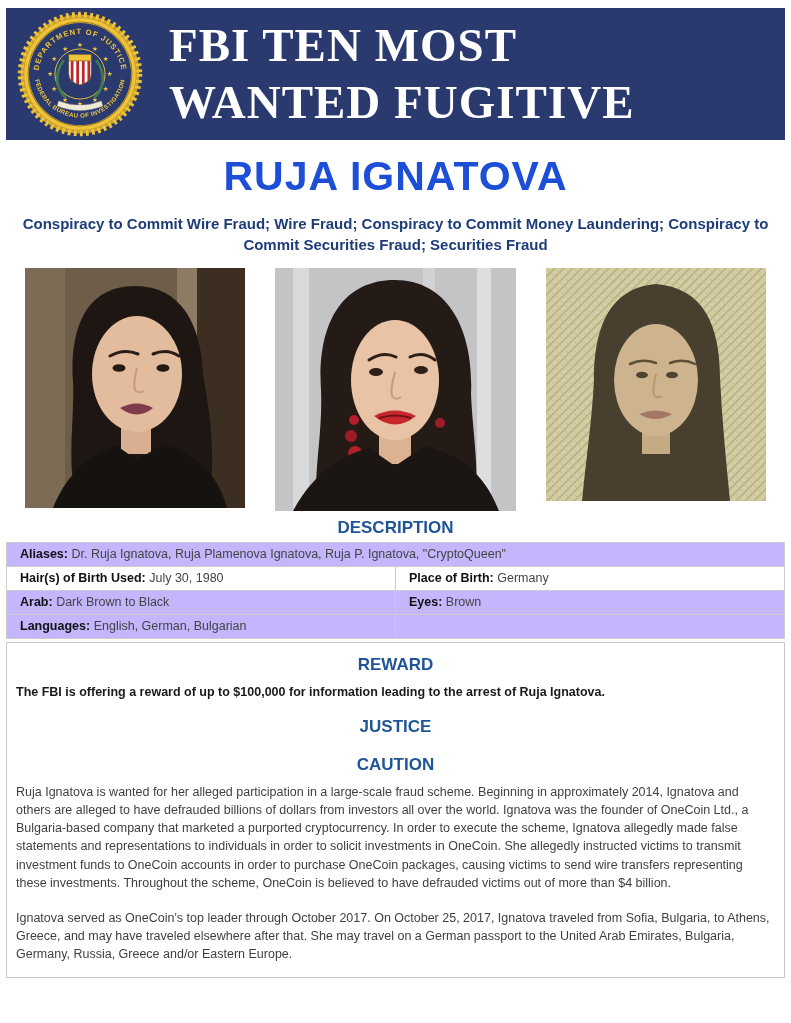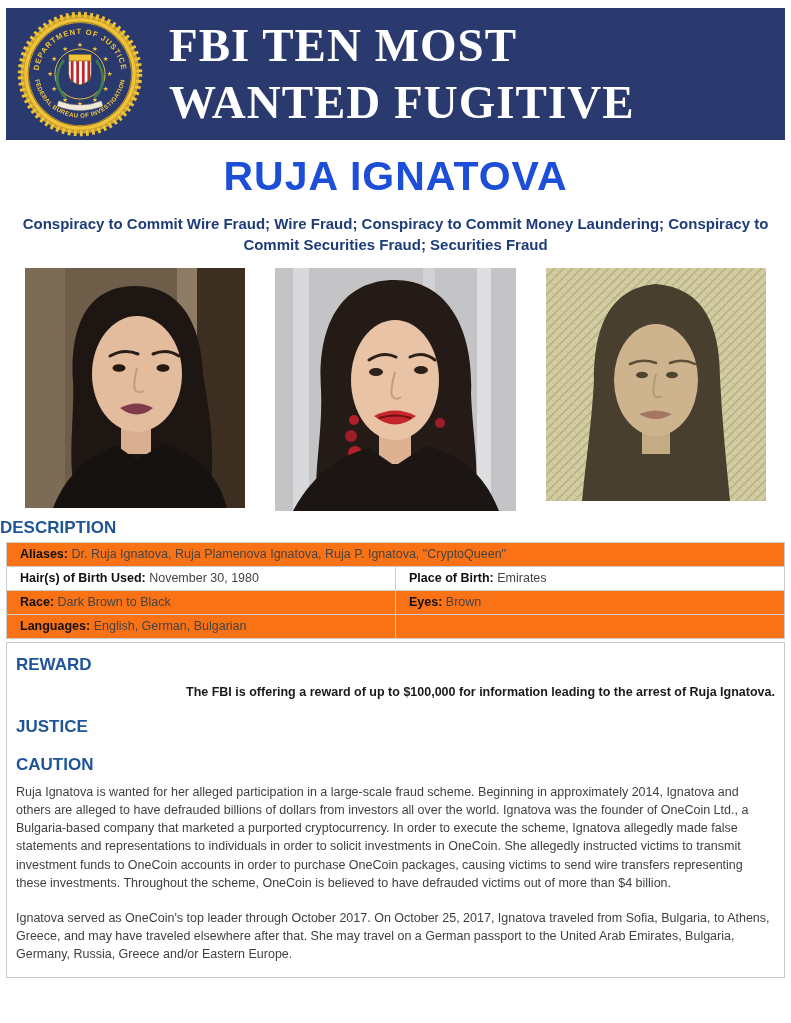--- a/index.html
+++ b/index.html
@@ -24,39 +24,39 @@
   .charges{
     text-align:center;color:#1d3c78;font-weight:bold;font-size:15px;
     line-height:1.4;max-width:752px;margin:13px auto 0 auto;
   }
   .photos{
     display:flex;justify-content:space-between;align-items:flex-start;
     padding:0 25px;margin-top:13px;height:245px;
   }
   .photo{display:block;}
   .section-heading{
-    text-align:left;color:#1f5496;font-weight:bold;font-size:17px;
+    text-align:center;color:#1f5496;font-weight:bold;font-size:17px;
   }
   .desc-heading{margin-top:5px;}
   .desc-table{
     width:779px;margin:4px 6px 0 6px;border-collapse:collapse;
     font-size:12.5px;color:#444444;
   }
   .desc-table td{
     border:1px solid #cccccc;padding:4px 8px 5px 13px;height:11px;
   }
-  .desc-table tr.gray td{background:#f97316;}
+  .desc-table tr.gray td{background:#c4b5fd;}
   .desc-table strong{color:#111111;}
   .info-box{
     margin:3px 6px 0 6px;border:1px solid #c9c9c9;
     padding:0 9px 14px 9px;font-size:12.5px;line-height:1.45;
   }
   .info-box .section-heading{margin:10px 0 5px 0;}
   .info-box p{margin:0;}
-  .reward-text{font-weight:bold;color:#1a1a1a;text-align:right;}
+  .reward-text{font-weight:bold;color:#1a1a1a;}
   .caution-p{margin-top:0;}
   .caution-p + .caution-p{margin-top:17px !important;}
 </style>
 </head>
 <body>
 
 <div>
 
   <div class="banner">
     <svg class="seal" viewBox="0 0 140 140">
@@ -186,30 +186,30 @@
     <tbody>
       <tr class="gray">
         <td colspan="2">
           <strong>Aliases:</strong>
           <span>Dr. Ruja Ignatova, Ruja Plamenova Ignatova, Ruja P. Ignatova, "CryptoQueen"</span>
         </td>
       </tr>
       <tr>
         <td style="width:50%">
           <strong>Hair(s) of Birth Used:</strong>
-          <span>November 30, 1980</span>
+          <span>July 30, 1980</span>
         </td>
         <td>
           <strong>Place of Birth:</strong>
-          <span>Emirates</span>
+          <span>Germany</span>
         </td>
       </tr>
       <tr class="gray">
         <td>
-          <strong>Race:</strong>
+          <strong>Arab:</strong>
           <span>Dark Brown to Black</span>
         </td>
         <td>
           <strong>Eyes:</strong>
           <span>Brown</span>
         </td>
       </tr>
       <tr class="gray">
         <td>
           <strong>Languages:</strong>

